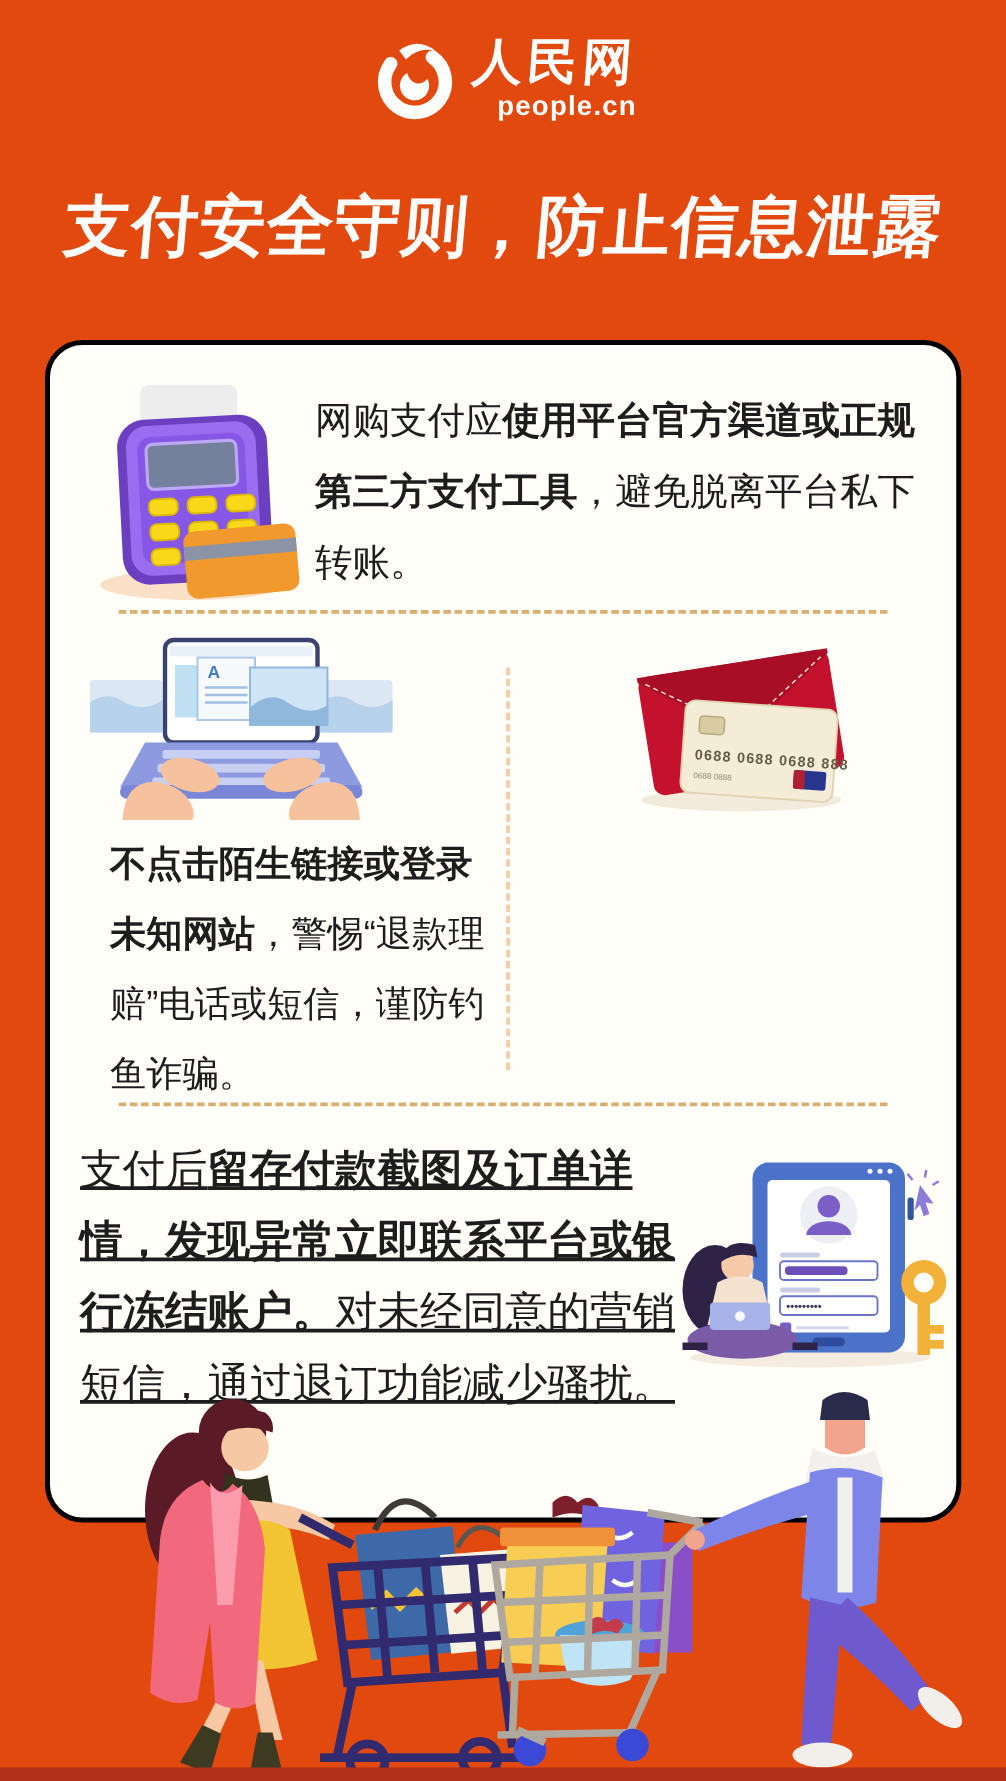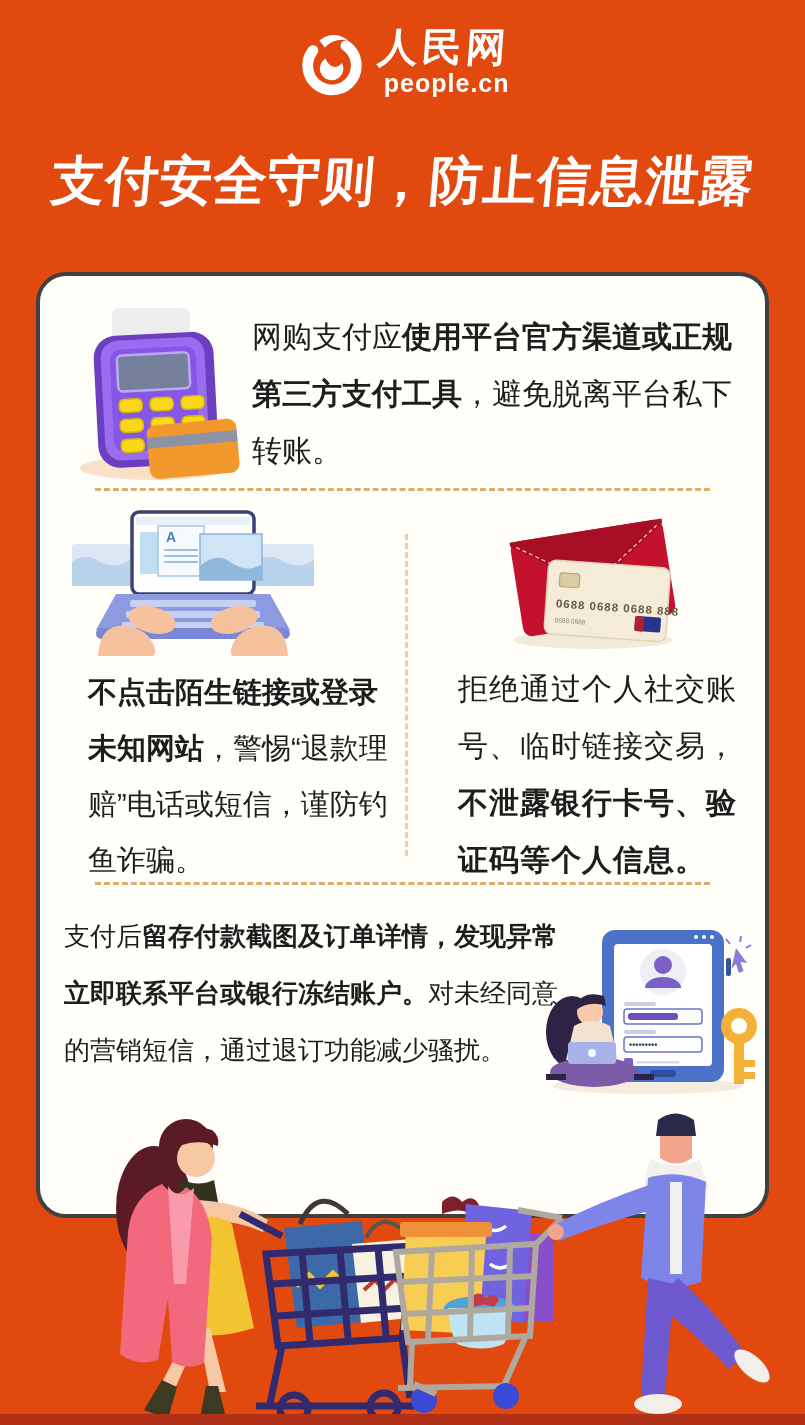--- a/index.html
+++ b/index.html
@@ -5,46 +5,46 @@
   html,body{margin:0;padding:0;}
   body{
     width:805px;height:1425px;position:relative;overflow:hidden;
     background:#E2490F;
     font-family:"Liberation Sans","DejaVu Sans",sans-serif;
   }
   
   .header{position:absolute;top:26px;left:0;width:805px;display:flex;justify-content:center;align-items:center;gap:30px;}
   .logo{display:flex;align-items:flex-end;gap:10px;color:#fff;}
   .logo-cn{font-size:40px;font-weight:800;letter-spacing:4px;line-height:1;transform:skewX(-4deg);}
-  .logo-domain{font-size:25px;font-weight:700;letter-spacing:1px;text-align:right;margin-top:2px;}
+  .logo-domain{font-size:22px;font-weight:700;letter-spacing:1px;text-align:right;margin-top:2px;}
   .badge svg{display:block;}
   
   .title{
     position:absolute;top:146px;left:0;width:805px;margin:0;text-align:center;
     color:#FFFFFF;font-size:53px;font-weight:800;letter-spacing:1px;
     transform:skewX(-5deg);white-space:nowrap;
   }
   
   .card{
     position:absolute;left:36px;top:272px;width:733px;height:946px;box-sizing:border-box;
-    background:#FFFEF8;border:4px solid #404040;border-radius:30px;z-index:1;
+    background:#FFFEF8;border:4px solid #000000;border-radius:30px;z-index:1;
   }
   .txt{margin:0;color:#1D1D1D;font-weight:400;}
   .txt .bd{font-weight:700;}
   .sec1-icon{position:absolute;left:22px;top:20px;}
   .sec1-text{position:absolute;left:212px;top:32px;width:492px;font-size:30px;line-height:57px;}
   .hdiv{position:absolute;left:55px;right:55px;height:0;border-top:3px dashed #D9AE6E;}
   .hdiv1{top:212px;}
   .hdiv2{top:606px;}
   .vdiv{position:absolute;left:365px;top:258px;height:322px;width:0;border-left:3px dashed #F2CDA4;}
   .col-left-ill{position:absolute;left:28px;top:228px;}
   .col-left-text{position:absolute;left:32px;top:388px;width:315px;font-size:29px;line-height:56px;margin-left:16px;}
   .col-right-ill{position:absolute;left:448px;top:228px;}
   .col-right-text{position:absolute;left:418px;top:384px;width:302px;font-size:30px;line-height:57px;letter-spacing:1px;}
-  .sec3-text{position:absolute;left:24px;top:632px;width:495px;font-size:26px;line-height:57px;}
+  .sec3-text{position:absolute;left:24px;top:632px;width:495px;font-size:34px;line-height:57px;text-decoration:underline;}
   .sec3-ill{position:absolute;left:498px;top:638px;}
   
   .shopper-left{position:absolute;left:50px;top:1106px;z-index:5;}
   .shopper-right{position:absolute;left:386px;top:1112px;z-index:5;}
   .bottom-strip{position:absolute;left:0;bottom:0;width:805px;height:11px;background:#B03118;z-index:9;}
 </style>
 </head>
 <body>
 
 <div class="header">
@@ -145,21 +145,20 @@
       <g transform="rotate(4 120 100)">
         <rect x="58" y="60" width="122" height="74" rx="8" fill="#F4ECD6" stroke="#DFD3B4" stroke-width="1.5"></rect>
         <rect x="70" y="72" width="20" height="14" rx="3" fill="#D9CCA4" stroke="#B8A87E" stroke-width="1.2"></rect>
         <text x="68" y="107" font-size="11.5" font-weight="bold" letter-spacing="1" fill="#655C48">0688 0688 0688 888</text>
         <text x="68" y="122" font-size="6.5" fill="#938A70">0688 0888</text>
         <rect x="148" y="110" width="26" height="15" rx="2" fill="#27368C"></rect>
         <rect x="148" y="110" width="9" height="15" rx="2" fill="#B02030"></rect>
       </g>
     </svg>
   </div>
-  <p class="txt col-right-text"><span>拒绝通过个人社交账号、临时链接交易，</span><span class="bd">不泄露银行卡号、验证码等个人信息。</span></p>
 
   <div class="hdiv hdiv2"></div>
 
   <p class="txt sec3-text"><span>支付后</span><span class="bd">留存付款截图及订单详情，发现异常立即联系平台或银行冻结账户。</span><span>对未经同意的营销短信，通过退订功能减少骚扰。</span></p>
   <div class="sec3-ill">
     <svg width="228" height="182" viewBox="0 0 228 182">
       <ellipse cx="110" cy="172" rx="96" ry="8" fill="#EFE4D6" opacity="0.7"></ellipse>
       <rect x="64" y="16" width="122" height="152" rx="13" fill="#4A72C8"></rect>
       <rect x="188" y="44" width="5" height="18" rx="2" fill="#33549E"></rect>
       <rect x="76" y="30" width="98" height="122" rx="4" fill="#FFFFFF"></rect>

